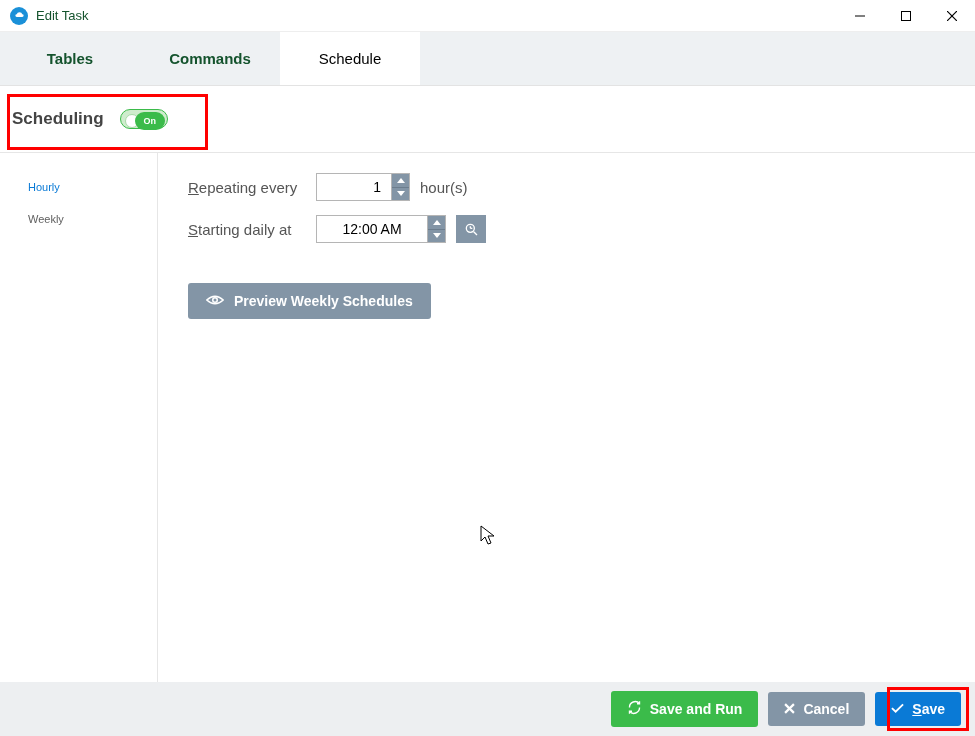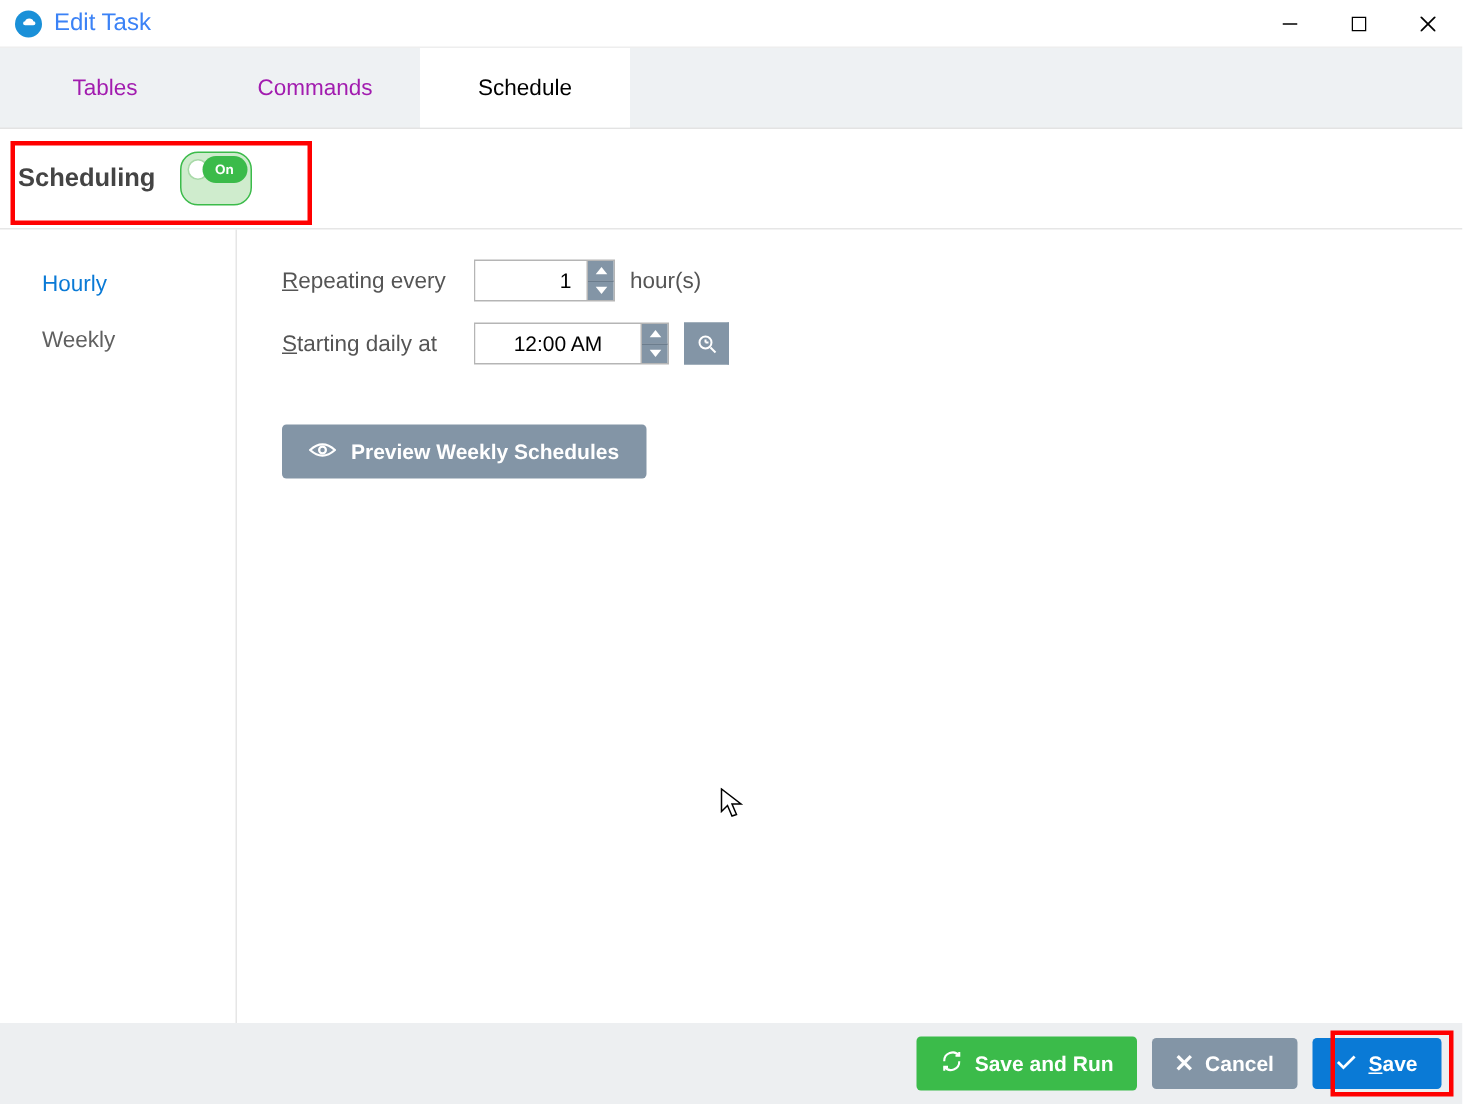--- a/index.html
+++ b/index.html
@@ -9,53 +9,53 @@
   .titlebar {
     display: flex; align-items: center; height: 32px;
     background: #fff; border-bottom: 1px solid #eee;
   }
   .titlebar .app-icon {
     width: 18px; height: 18px; margin: 0 8px 0 10px;
     border-radius: 50%; background: #1a90d8; position: relative;
     display:flex; align-items:center; justify-content:center;
   }
   .titlebar .app-icon svg { width:11px; height:11px; }
-  .titlebar .title { font-size: 16px; color: #3b82f6; }
+  .titlebar .title { font-size: 13px; color: #14532d; }
   .titlebar .spacer { flex: 1; }
   .win-btn { width: 46px; height: 32px; display:flex; align-items:center; justify-content:center; }
   .win-btn svg { width:10px; height:10px; stroke:#000; stroke-width:1; fill:none; }
   .win-btn.close svg { stroke-width:1.2; }
 
   
   .tabs { display:flex; height: 54px; background:#eef1f3; border-bottom:1px solid #e3e3e3; }
   .tab {
     width: 140px; display:flex; align-items:center; justify-content:center;
-    font-size: 15px; color:#a21caf; cursor:pointer;
+    font-size: 15px; color:#14532d; cursor:pointer;font-weight:bold;
   }
   .tab.active { background:#fff; color:#000000; font-weight:400; }
 
   
   .sched-header {
     display:flex; align-items:center; height:66px; padding-left:12px; gap:16px;
   }
   .sched-header .lbl { font-size:17px; color:#444; font-weight:600; }
-  .toggle-outer { width:48px; height:36px; border-radius:12px; background:#cfeccd; position:relative; border:1px solid #3bbb4a; }
+  .toggle-outer { width:48px; height:20px; border-radius:12px; background:#cfeccd; position:relative; border:1px solid #3bbb4a; }
   .toggle-outer .pill { position:absolute; right:2px; top:2px; width:30px; height:18px; border-radius:9px; background:#3bbb4a; display:flex; align-items:center; justify-content:center; color:#fff; font-size:9px; font-weight:600; }
   .toggle-outer .dot { position:absolute; left:4px; top:4px; width:14px; height:14px; border-radius:50%; background:#fff; border:1px solid #a8d9a8;}
   
   .highlight-box {
     position:absolute; border:3px solid #ff0000; pointer-events:none;
   }
 
   .divider { height:1px; background:#e6e6e6; }
 
   
   .content { display:flex; height: calc(736px - 32px - 54px - 66px - 1px - 54px); }
   .sidebar { width:158px; border-right:1px solid #e6e6e6; padding-top:18px; }
-  .side-item { padding: 10px 28px; font-size:15px; color:#606060; cursor:pointer; }
+  .side-item { padding: 10px 28px; font-size:11px; color:#606060; cursor:pointer; }
   .side-item.active { color:#0a7ad6; }
 
   .main { flex:1; padding: 20px 30px; position:relative; }
   .row { display:flex; align-items:center; gap:10px; margin-bottom:14px; }
   .row .fld-label { font-size:15px; color:#555; width:118px; }
   .row .fld-label .ul { text-decoration: underline; }
 
   .num-input, .time-input {
     display:flex; border:1px solid #b5b5b5; height:28px; background:#fff;
   }

